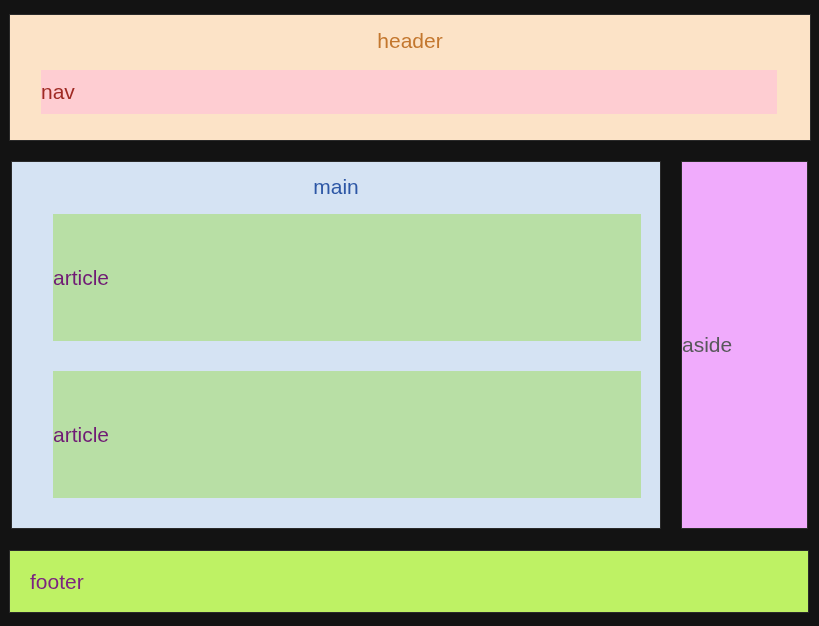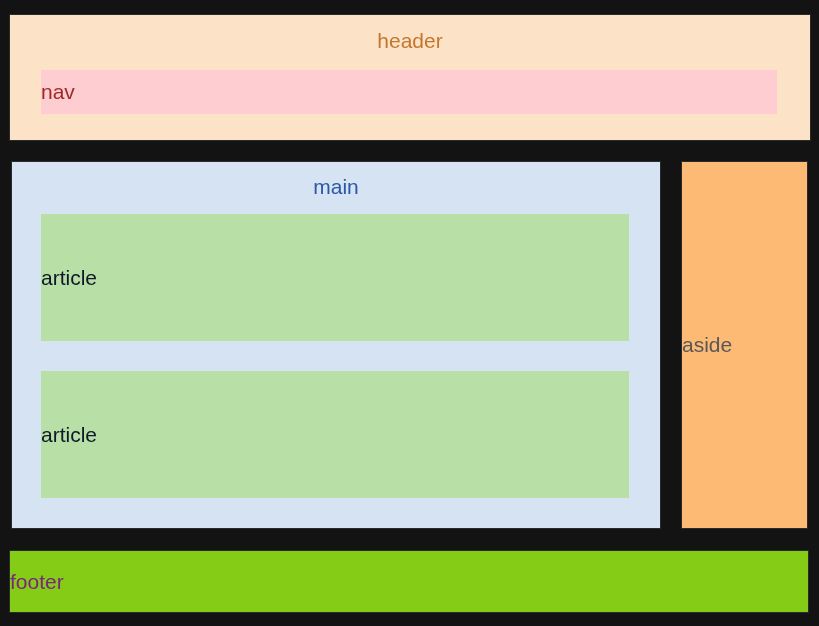--- a/index.html
+++ b/index.html
@@ -42,36 +42,37 @@
     color: #9f2a24;
     box-shadow: none;
   }
   .main-box {
     left: 12px; top: 162px; width: 648px; height: 366px;
     background: #d5e3f3;
     color: #2d57a5;
   }
   .main-box .top-label { margin-top: 14px; }
   .article-box {
-    left: 29px; width: 588px; height: 127px;
+    left: 41px; width: 588px; height: 127px;
     background: #b8dfa5;
-    color: #0f172a;
+    color: #701a75;
     box-shadow: none;
   }
   .article-1 { top: 52px; }
   .article-2 { top: 209px; }
   .aside-box {
     left: 682px; top: 162px; width: 125px; height: 366px;
-    background: #fdba74;
+    background: #f0abfc;
     color: #57585a;
   }
   .footer-box {
     left: 10px; top: 551px; width: 798px; height: 61px;
-    background: #84cc16;
+    background: #bef264;
     color: #7c2481;
+    padding-left: 20px;
   }
 </style>
 </head>
 <body>
 
 <div class="canvas">
 
   <div class="box header-box">
     <div class="top-label">header</div>
     <div class="box nav-box center-box">

